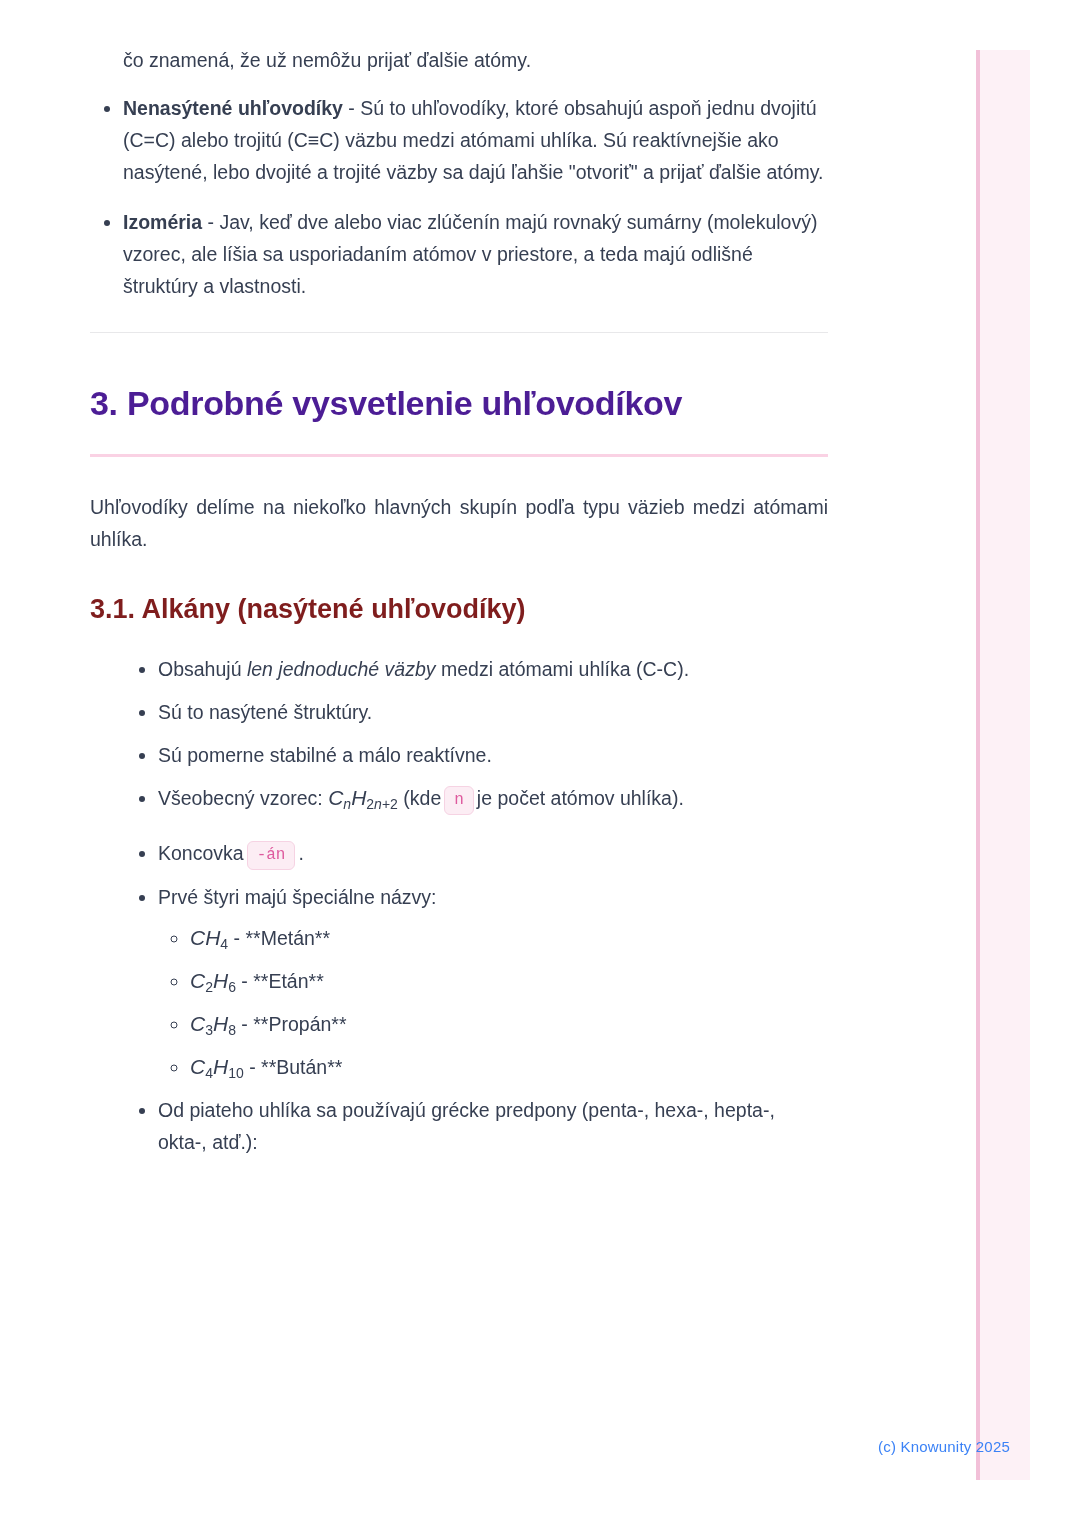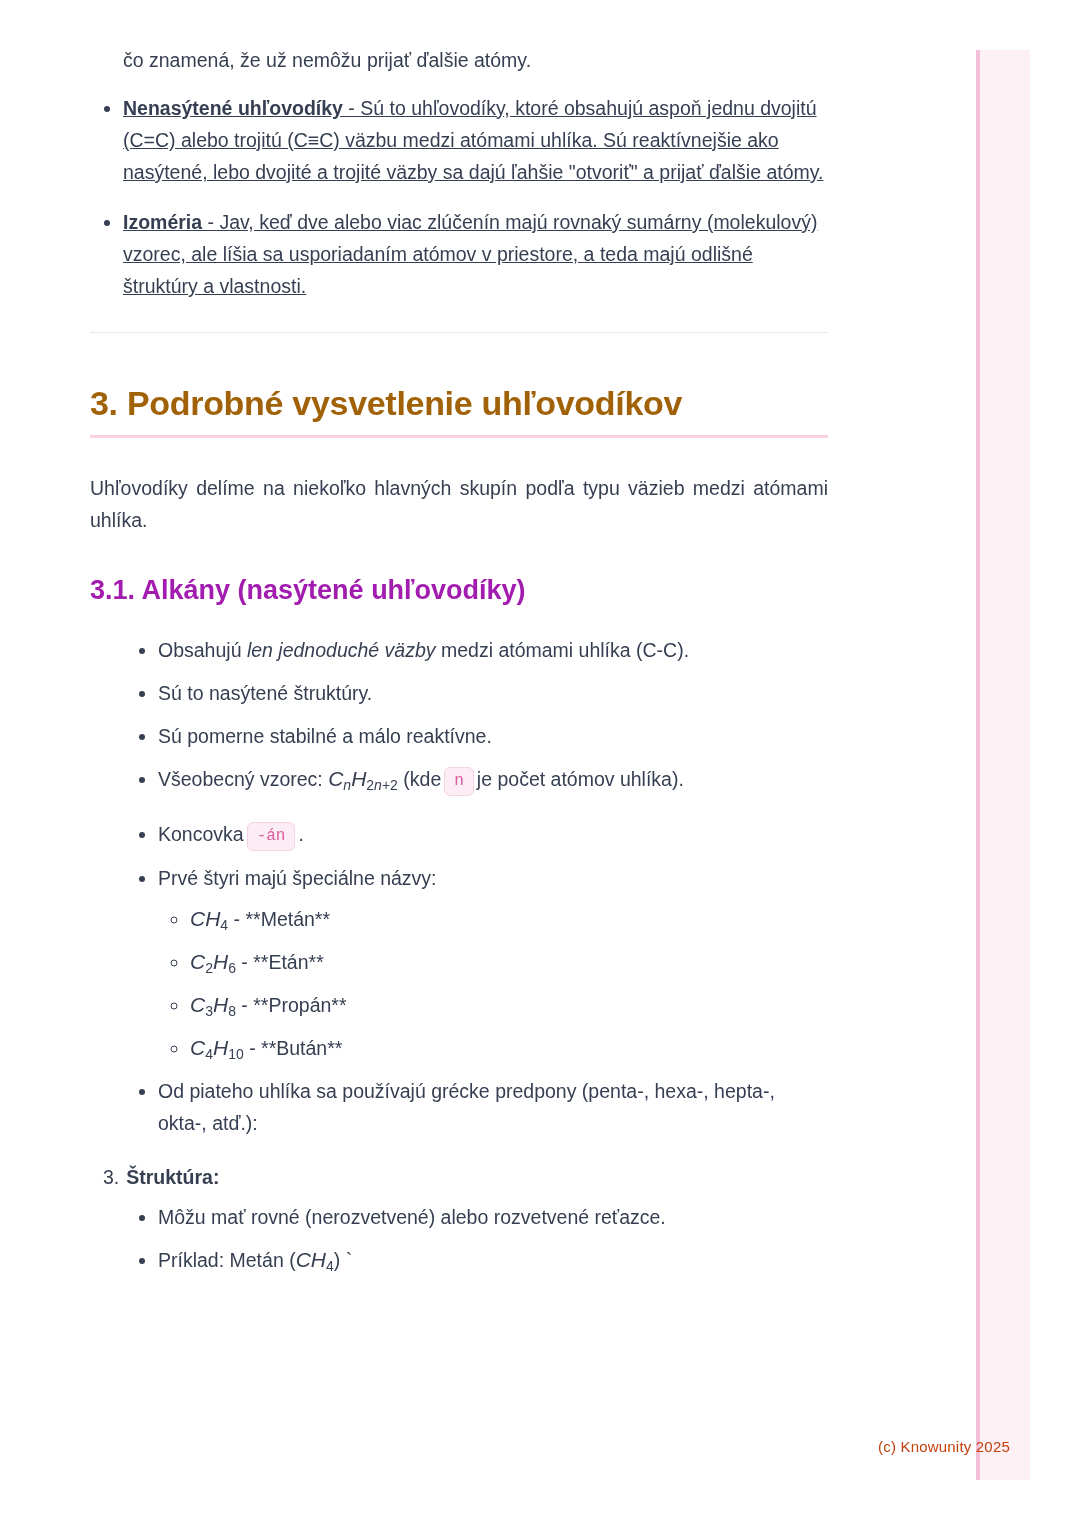--- a/index.html
+++ b/index.html
@@ -17,60 +17,60 @@
     left: 976px; top: 50px;
     width: 54px; height: 1430px;
     background: #fdf1f6;
     border-left: 4px solid #f2c0d8;
     z-index: 0;
   }
   .copyright {
     position: absolute;
     top: 1438px; right: 70px;
     font-size: 15px;
-    color: #c2410c;
+    color: #3b82f6;
     z-index: 2;
     letter-spacing: 0.2px;
   }
   .content {
     position: absolute;
     left: 90px; top: 44px;
     width: 738px;
     z-index: 1;
     font-size: 19.5px;
     line-height: 32px;
   }
   .intro-line { margin: 0 0 16px 33px; }
   ul.l1 {
     list-style: disc;
-    margin: 0; padding-left: 33px; text-decoration: underline;
+    margin: 0; padding-left: 33px;
   }
   ul.l1 > li { margin-bottom: 18px; }
   .term { font-weight: bold; }
   hr.divider {
     border: none;
     border-top: 1px solid #e8e8ea;
     margin: 30px 0 0 0;
   }
   h1.section-heading {
-    color: #a16207;
+    color: #4c1d95;
     font-size: 34px;
     line-height: 41px;
     font-weight: bold;
     letter-spacing: -0.3px;
     margin: 50px 0 0 0;
-    padding-bottom: 11px;
+    padding-bottom: 30px;
     border-bottom: 3px solid #fad2e4;
   }
   p.section-intro {
     margin: 34px 0 0 0;
     text-align: justify;
   }
   h2.sub-heading {
-    color: #a21caf;
+    color: #7f1d1d;
     font-size: 27px;
     line-height: 32px;
     font-weight: bold;
     margin: 38px 0 0 0;
   }
   .ol-wrap { margin-top: 28px; }
   .ol-item { margin-bottom: 22px; }
   .ol-head { padding-left: 13px; }
   .ol-num { margin-right: 7px; }
   .bold-label { font-weight: bold; }
@@ -169,26 +169,15 @@
             <li><span class="math"><span class="mi">C</span><sub>3</sub><span class="mi">H</span><sub>8</sub></span><span> - **Propán**</span></li>
             <li><span class="math"><span class="mi">C</span><sub>4</sub><span class="mi">H</span><sub>10</sub></span><span> - **Bután**</span></li>
           </ul>
         </li>
         <li>
           <span>Od piateho uhlíka sa používajú grécke predpony (penta-, hexa-, hepta-, okta-, atď.):</span>
         </li>
       </ul>
     </div>
 
-    <div class="ol-item">
-      <div class="ol-head">
-        <span class="ol-num">3.</span><span class="bold-label">Štruktúra:</span>
-      </div>
-      <ul class="l2">
-        <li>Môžu mať rovné (nerozvetvené) alebo rozvetvené reťazce.</li>
-        <li>
-          <span>Príklad: Metán (</span><span class="math"><span class="mi">CH</span><sub>4</sub></span><span>) `</span>
-        </li>
-      </ul>
-    </div>
 
   </div>
 </div>
 
 </body></html>

